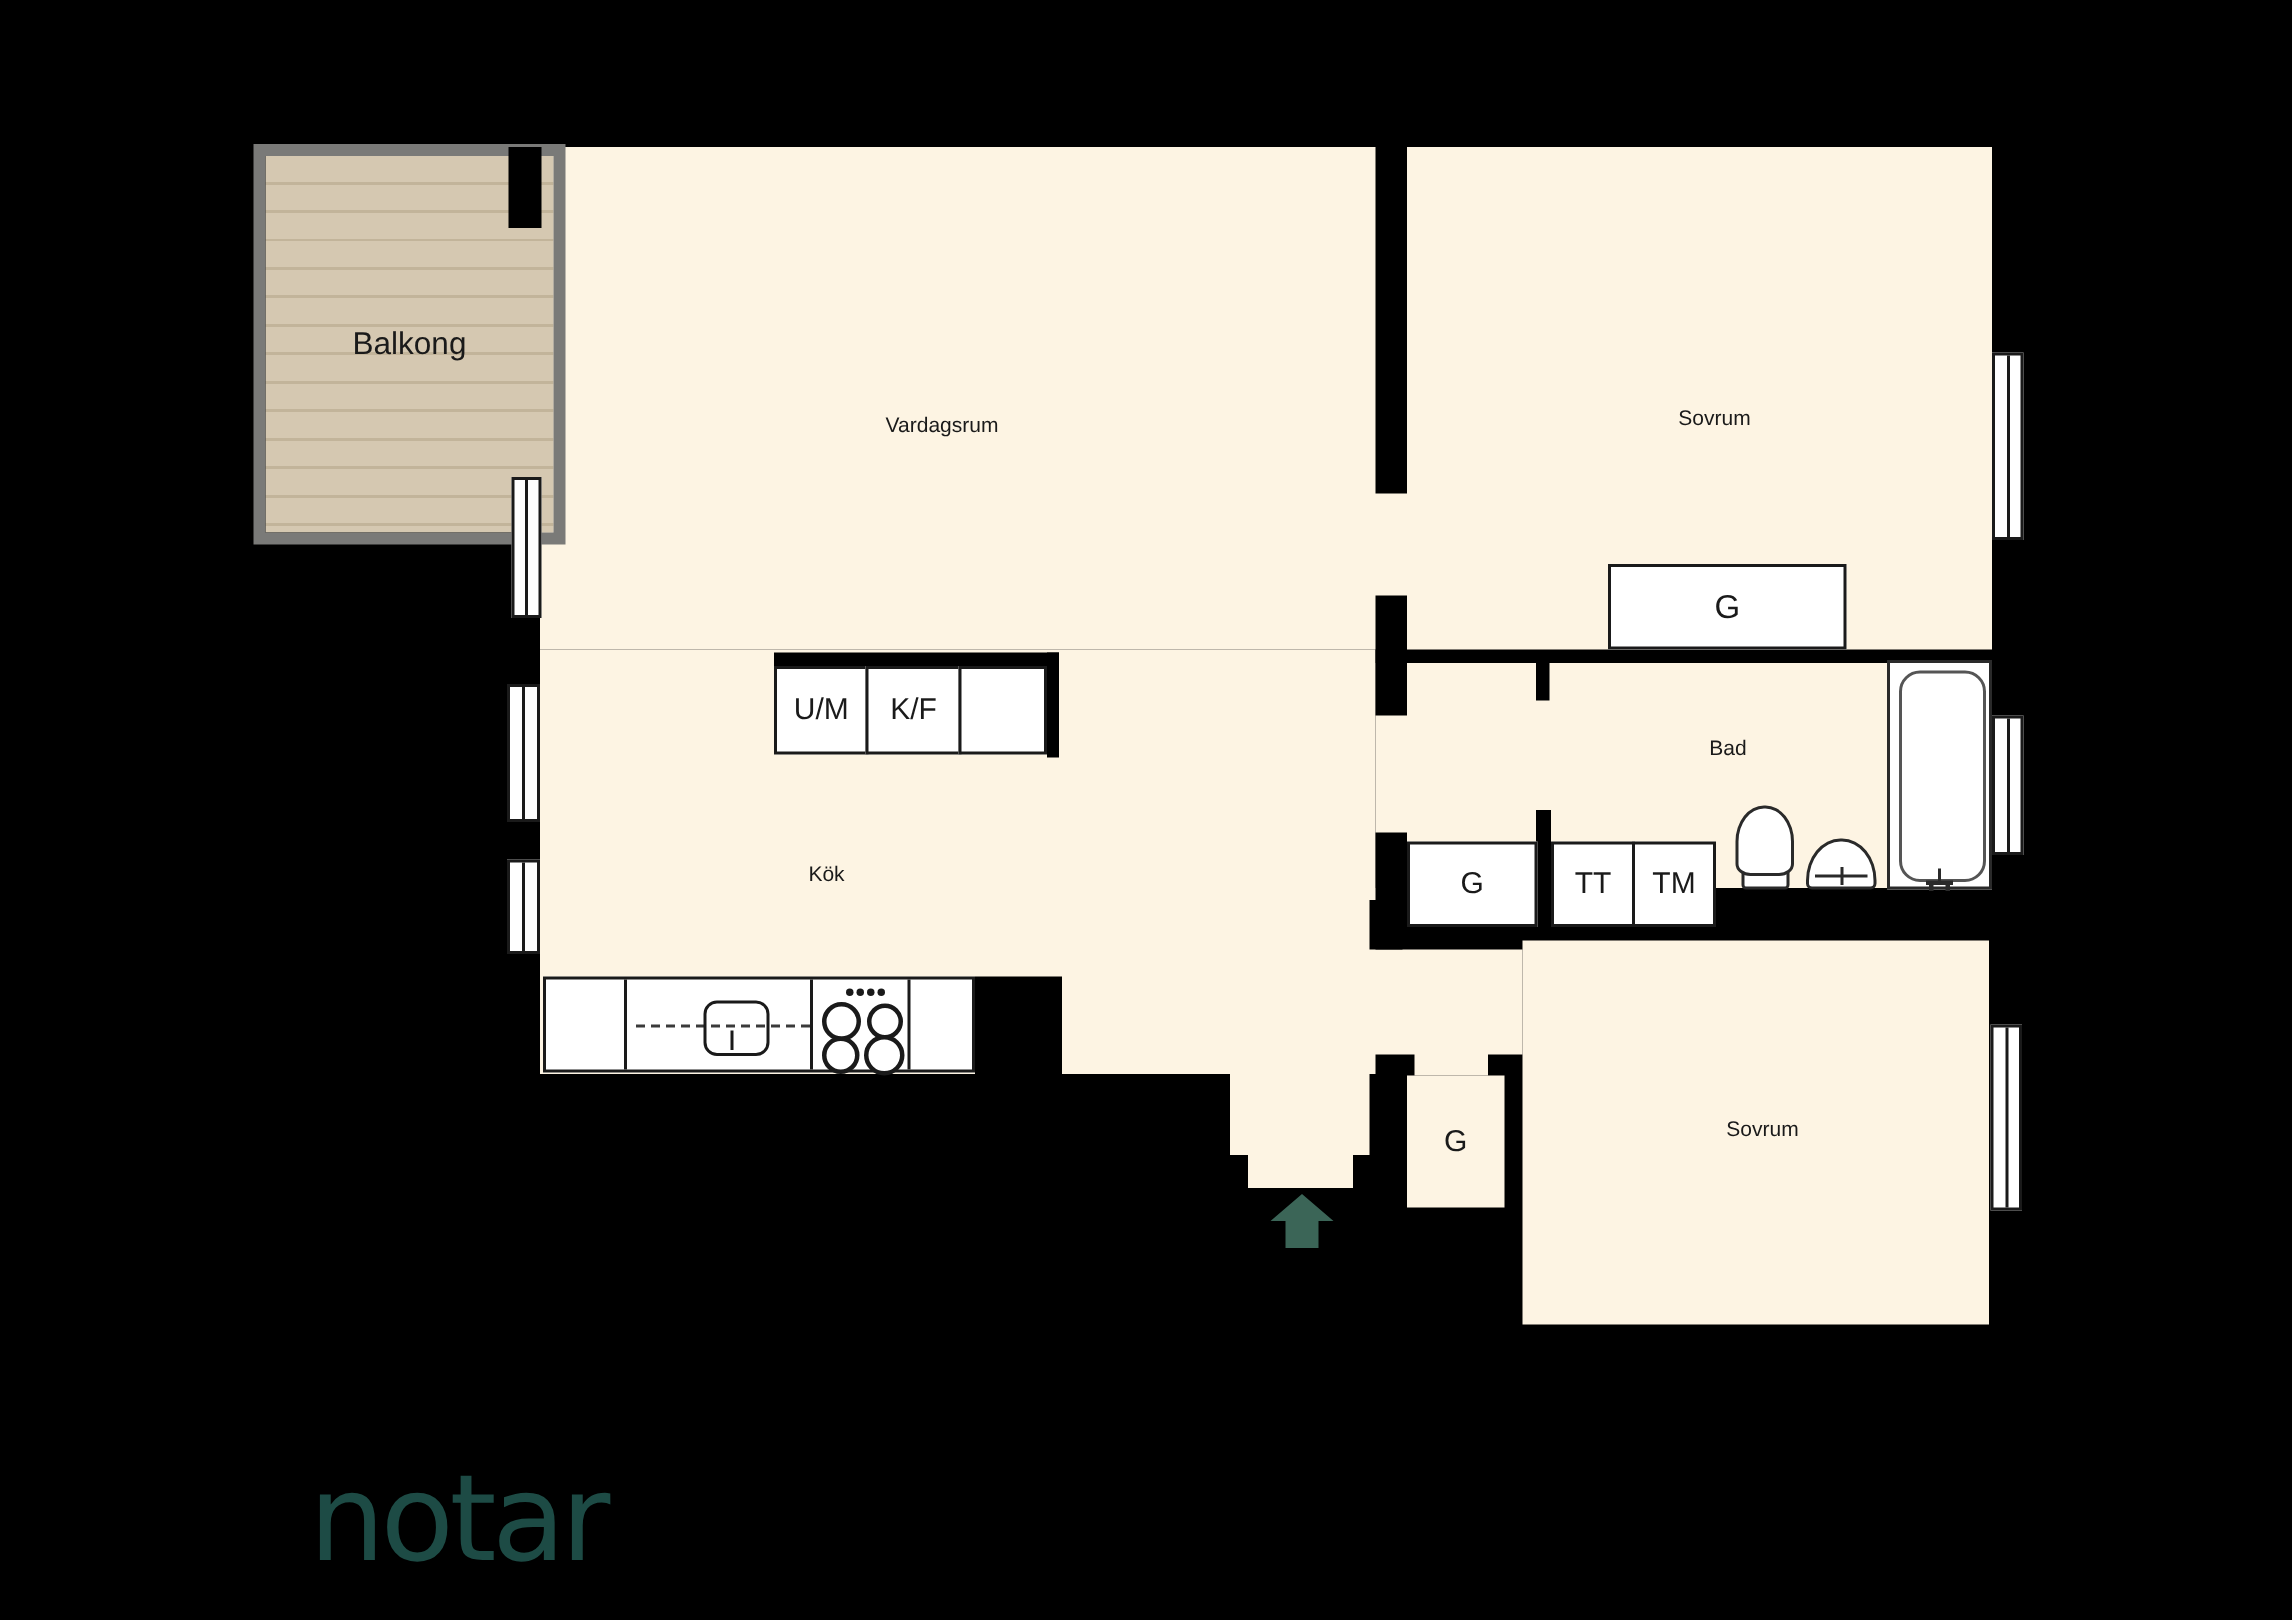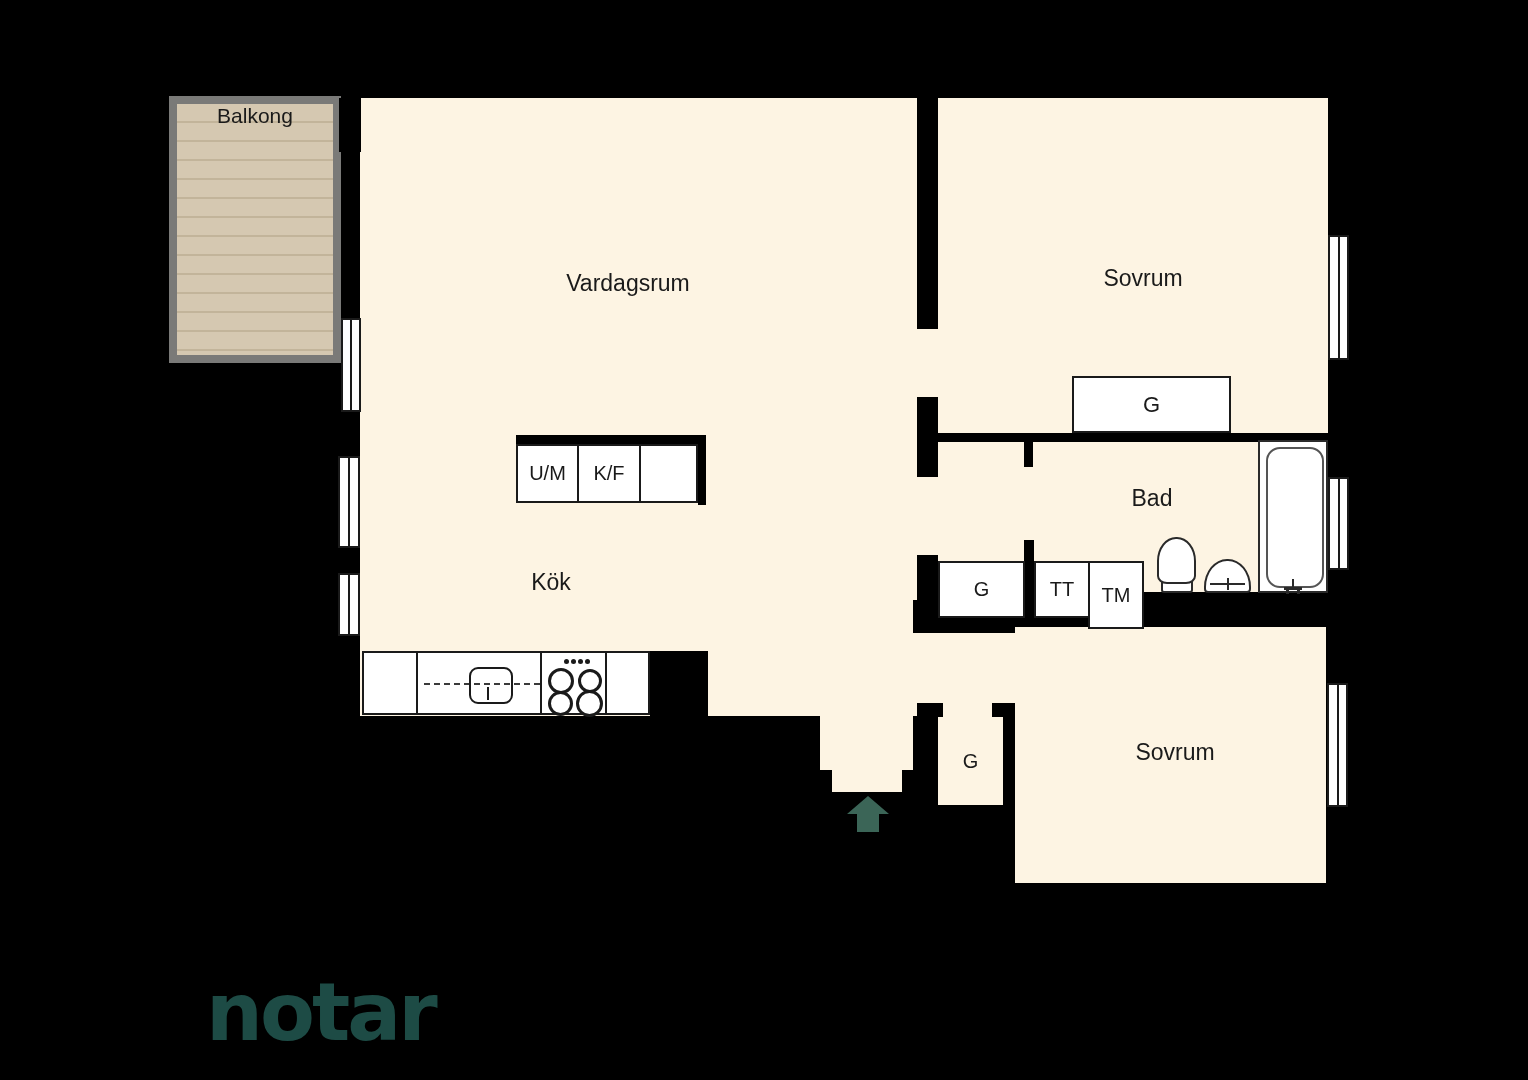--- a/index.html
+++ b/index.html
@@ -2,29 +2,29 @@
 <html><head>
 <meta charset="utf-8">
 <style>
   html,body{margin:0;padding:0;background:#000;}
   .canvas{position:relative;width:1528px;height:1080px;background:#000;overflow:hidden;
           font-family:"Liberation Sans",sans-serif;color:#1a1a1a;}
   .abs{position:absolute;box-sizing:border-box;}
   .floor{background:#fdf4e3;}
   .wall{background:#000;}
   
-  .balcony{left:169px;top:96px;width:172px;height:267px;border:8px solid #7a7a78;
+  .balcony{left:169px;top:96px;width:208px;height:267px;border:8px solid #7a7a78;
            background:repeating-linear-gradient(to bottom,#d5c8b1 0px,#d5c8b1 17px,#c2b49a 17px,#c2b49a 19px);
-           display:flex;justify-content:center;}
+           display:flex;align-items:center;justify-content:center;}
   
   .win{background:#fff;border:2px solid #1a1a1a;}
   .win .div-v{position:absolute;top:0;bottom:0;left:50%;width:2px;margin-left:-1px;background:#1a1a1a;}
   
   .box{background:#fff;border:2px solid #1a1a1a;display:flex;align-items:center;justify-content:center;}
-  .room-label{position:absolute;transform:translate(-50%,-50%);font-size:23px;white-space:nowrap;}
+  .room-label{position:absolute;transform:translate(-50%,-50%);font-size:14px;white-space:nowrap;}
   .box-label{font-size:20px;}
   
   .counter{left:362px;top:651px;width:288px;height:64px;background:#fff;border:2px solid #1a1a1a;}
   .cdiv{position:absolute;top:0;bottom:0;width:2px;background:#1a1a1a;}
   .sink{position:absolute;left:105px;top:14px;width:40px;height:33px;border:2px solid #1a1a1a;border-radius:9px;}
   .sink-tick{position:absolute;left:123px;top:34px;width:2px;height:13px;background:#1a1a1a;}
   .dash{position:absolute;left:60px;top:30px;width:116px;border-top:2px dashed #3a3a3a;}
   .burner{position:absolute;border:3px solid #1a1a1a;border-radius:50%;background:#fff;}
   .knob{position:absolute;width:5px;height:5px;border-radius:50%;background:#1a1a1a;top:6px;}
   
@@ -35,21 +35,21 @@
          border-radius:23px 23px 4px 4px / 28px 28px 4px 4px;}
   .bsink-line{position:absolute;left:4px;right:4px;bottom:6px;height:0;border-top:2px solid #2a2a2a;}
   .bsink-tick{position:absolute;left:50%;bottom:1px;width:2px;height:12px;margin-left:-1px;background:#2a2a2a;}
   .tub-outer{left:1258px;top:440px;width:70px;height:153px;background:#fff;border:2px solid #2a2a2a;}
   .tub-inner{position:absolute;left:6px;top:5px;width:54px;height:137px;border:2px solid #555;border-radius:14px;}
   .drain-v{position:absolute;left:32px;top:137px;width:2px;height:10px;background:#2a2a2a;}
   .drain-h{position:absolute;left:24px;top:145px;width:18px;height:3px;background:#2a2a2a;}
   .drain-f1{position:absolute;left:26px;top:148px;width:3px;height:4px;background:#2a2a2a;}
   .drain-f2{position:absolute;left:37px;top:148px;width:3px;height:4px;background:#2a2a2a;}
   
-  .logo{position:absolute;left:206px;top:966px;font-size:80px;font-weight:bold;letter-spacing:-3px;
+  .logo{position:absolute;left:206px;top:966px;font-size:80px;font-weight:normal;letter-spacing:-3px;
         font-family:"DejaVu Sans",sans-serif;}
 </style>
 </head>
 <body>
 
 <div class="canvas">
 
   <div class="abs floor" style="left:360px;top:98px;width:968px;height:335px;"></div>
   <div class="abs floor" style="left:360px;top:433px;width:557px;height:283px;"></div>
   <div class="abs floor" style="left:917px;top:442px;width:411px;height:150px;"></div>
@@ -123,21 +123,21 @@
 
   <div class="abs box" style="left:1072px;top:376px;width:159px;height:57px;">
     <span class="box-label" style="font-size:22px;">G</span>
   </div>
   <div class="abs box" style="left:938px;top:561px;width:87px;height:57px;">
     <span class="box-label">G</span>
   </div>
   <div class="abs box" style="left:1034px;top:561px;width:56px;height:57px;">
     <span class="box-label">TT</span>
   </div>
-  <div class="abs box" style="left:1088px;top:561px;width:56px;height:68px;">
+  <div class="abs box" style="left:1088px;top:561px;width:56px;height:57px;">
     <span class="box-label">TM</span>
   </div>
 
   <div class="abs toilet-base"></div>
   <div class="abs toilet-bowl"></div>
   <div class="abs bsink">
     <div class="bsink-line"></div>
     <div class="bsink-tick"></div>
   </div>
   <div class="abs tub-outer">

